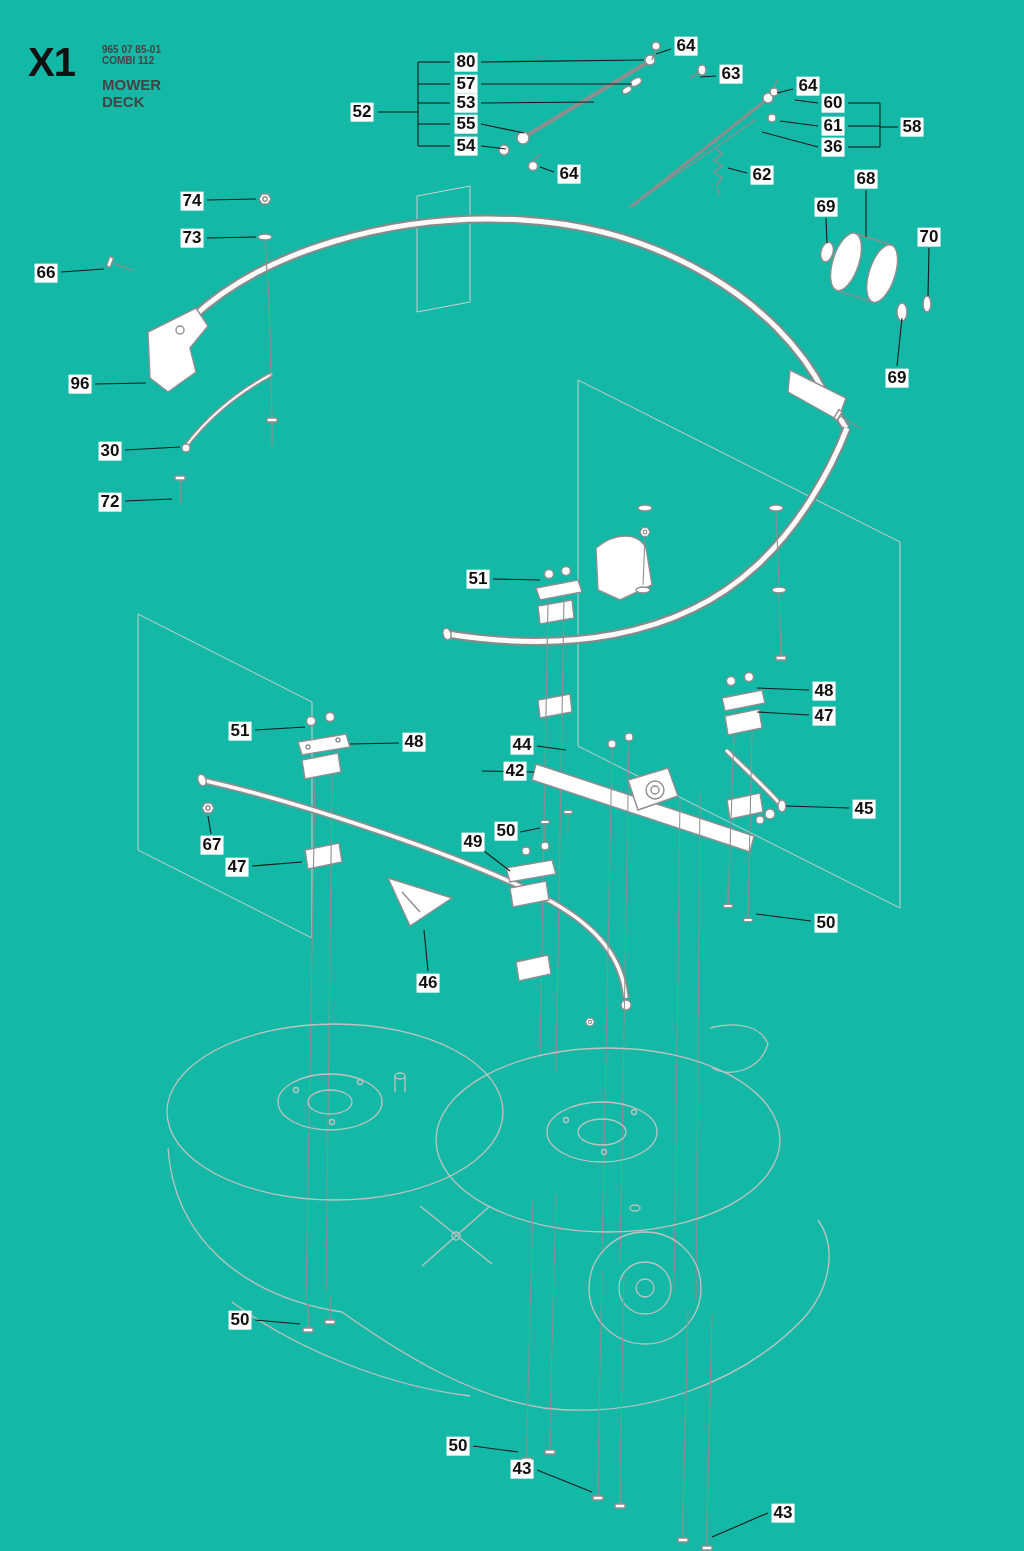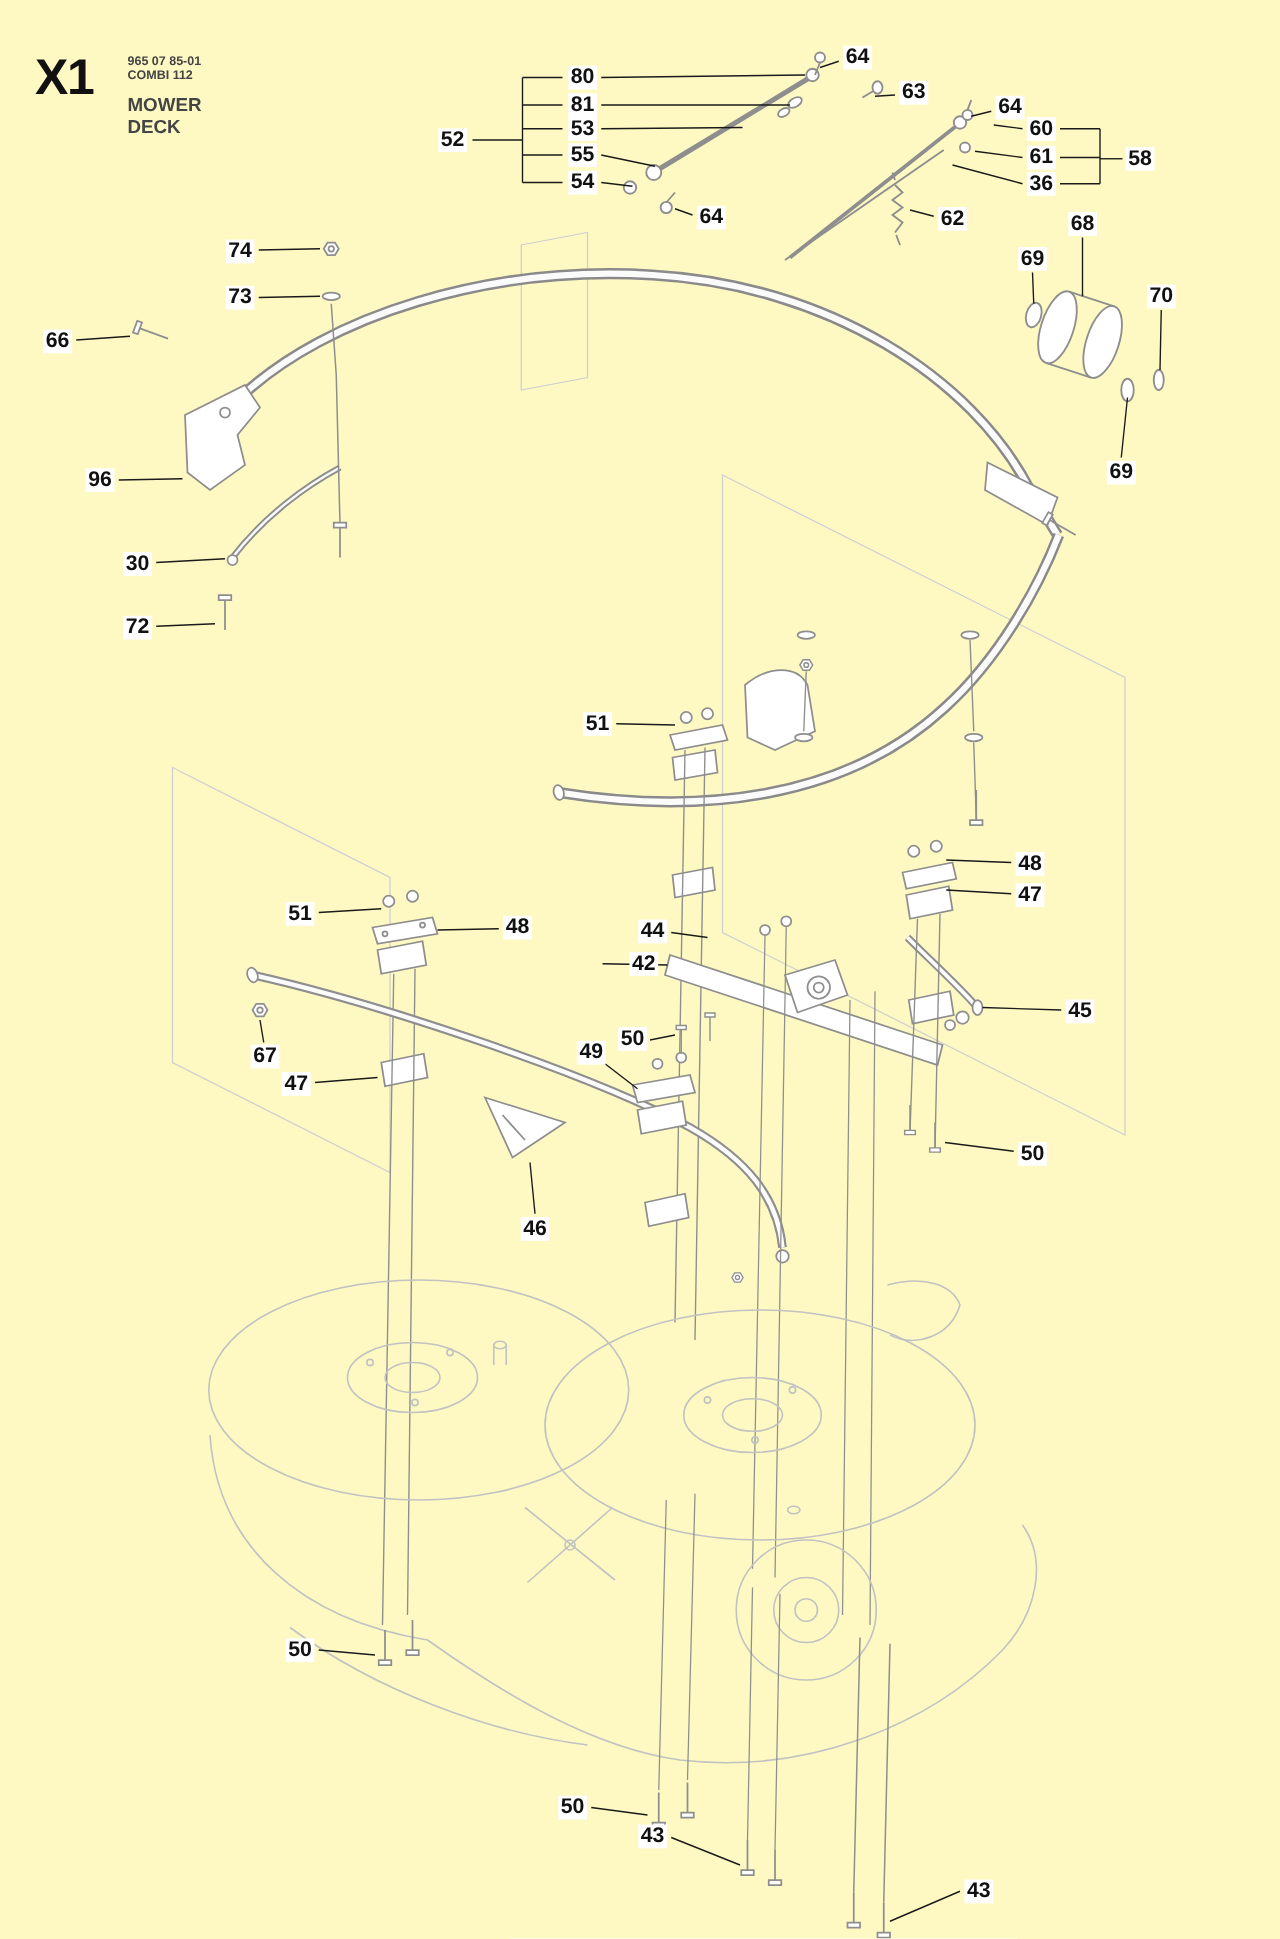--- a/index.html
+++ b/index.html
@@ -1,17 +1,17 @@
 <!DOCTYPE html>
 <html><head>
 <meta charset="utf-8">
 <style>
   html,body{margin:0;padding:0;background:#fff;}
   .page{
-    position:relative;width:1024px;height:1551px;background:#fef9c3;overflow:hidden;
+    position:relative;width:1024px;height:1551px;background:#14b8a6;overflow:hidden;
     font-family:"Liberation Sans", sans-serif;
   }
   .header{position:absolute;left:0;top:0;}
   .fig-id{
     position:absolute;left:28px;top:40px;font-size:40px;font-weight:bold;color:#111;
     letter-spacing:-1px;
   }
   .title-block{position:absolute;left:102px;top:44px;color:#333;}
   .title-line1{font-size:10px;font-weight:bold;color:#444;}
   .title-line2{font-size:15px;font-weight:bold;color:#444;margin-top:10px;}
@@ -295,21 +295,21 @@
       <line x1="255" y1="1320" x2="300" y2="1324"></line>
       <line x1="473" y1="1446" x2="518" y2="1452"></line>
       <line x1="537" y1="1470" x2="592" y2="1492"></line>
       <line x1="768" y1="1513" x2="712" y2="1537"></line>
     </svg>
 
   <div id="callout-layer">
       <div class="callout" style="left: 686px; top: 46px;">64</div>
       <div class="callout" style="left: 466px; top: 62px;">80</div>
       <div class="callout" style="left: 731px; top: 74px;">63</div>
-      <div class="callout" style="left: 466px; top: 84px;">81</div>
+      <div class="callout" style="left: 466px; top: 84px;">57</div>
       <div class="callout" style="left: 808px; top: 86px;">64</div>
       <div class="callout" style="left: 466px; top: 103px;">53</div>
       <div class="callout" style="left: 833px; top: 103px;">60</div>
       <div class="callout" style="left: 362px; top: 112px;">52</div>
       <div class="callout" style="left: 466px; top: 124px;">55</div>
       <div class="callout" style="left: 833px; top: 126px;">61</div>
       <div class="callout" style="left: 912px; top: 127px;">58</div>
       <div class="callout" style="left: 466px; top: 146px;">54</div>
       <div class="callout" style="left: 833px; top: 147px;">36</div>
       <div class="callout" style="left: 569px; top: 174px;">64</div>

